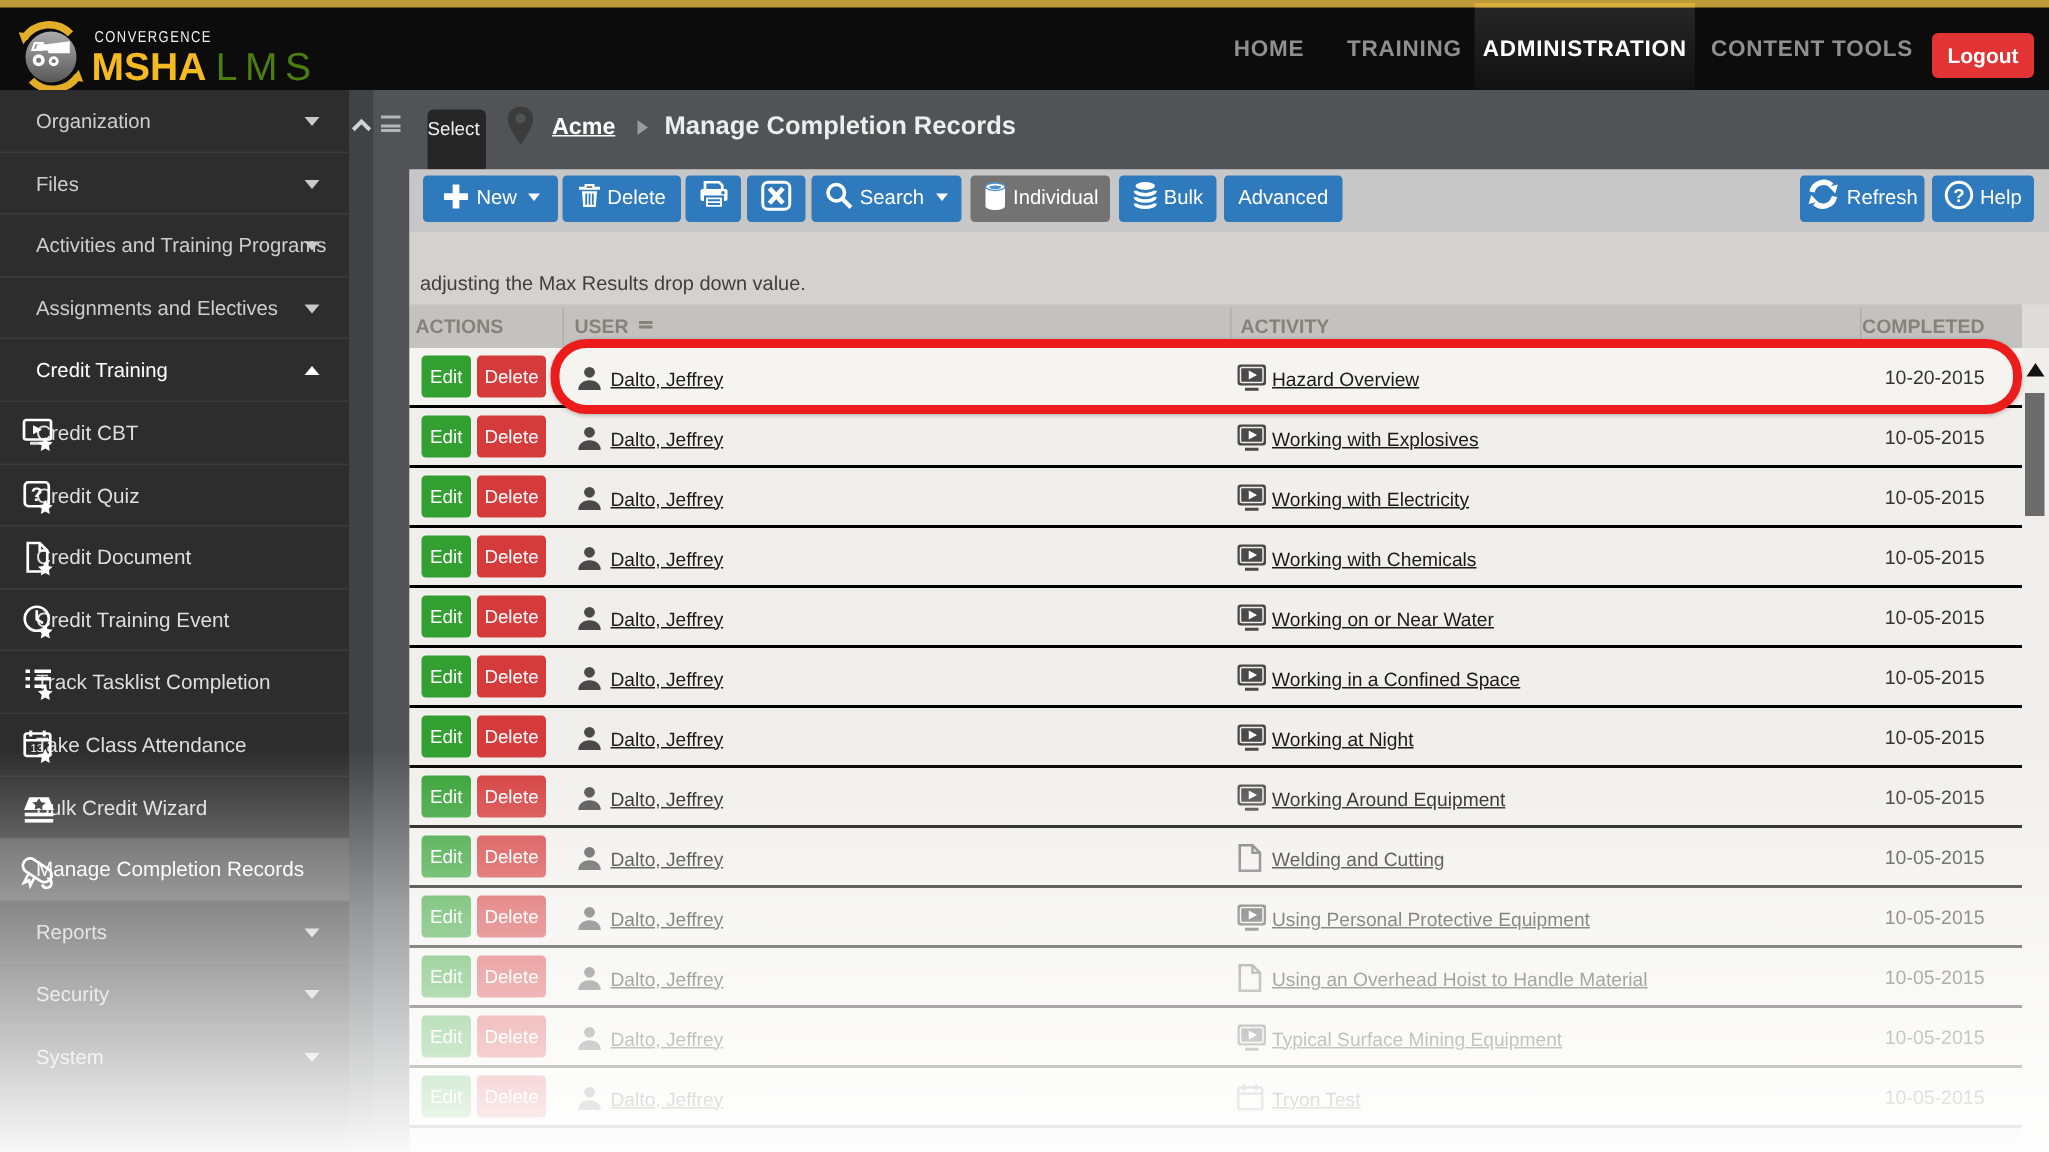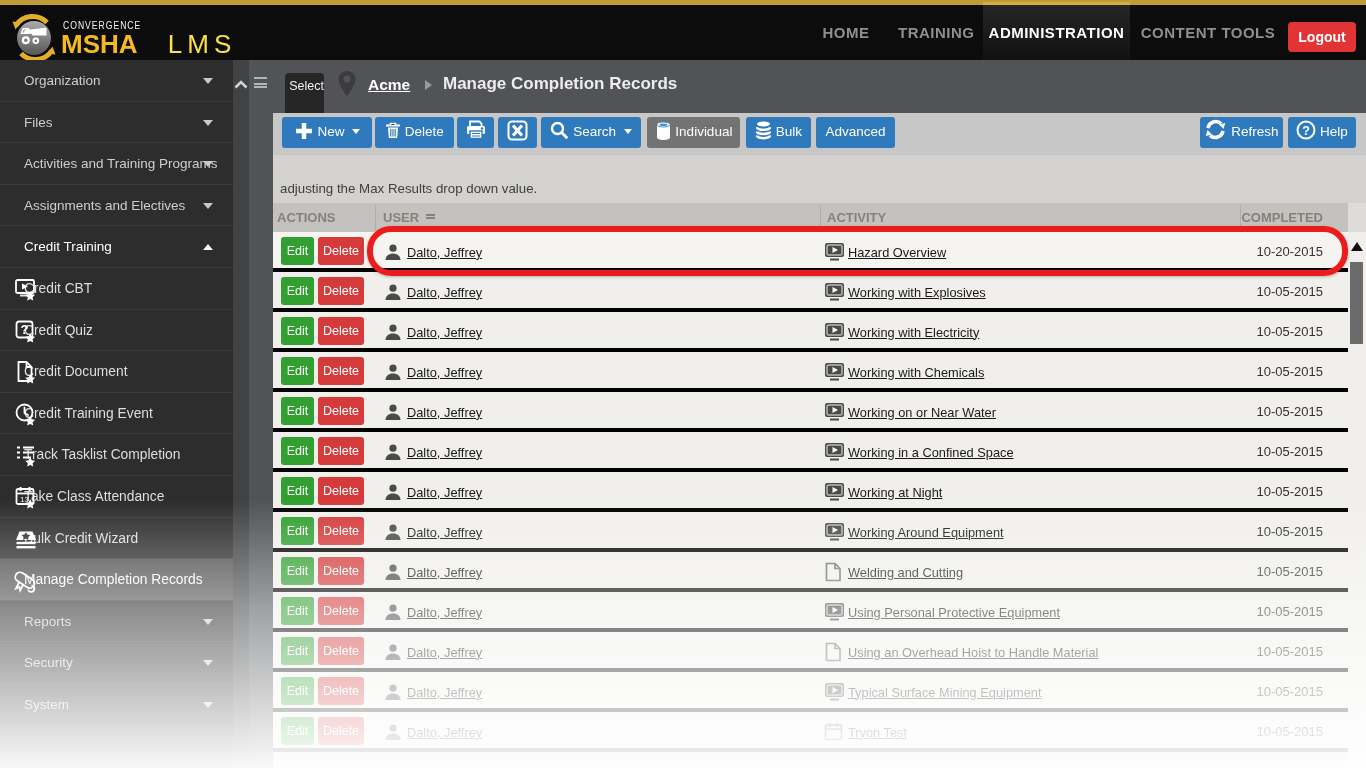--- a/index.html
+++ b/index.html
@@ -4,63 +4,63 @@
 <style>
 * { margin:0; padding:0; box-sizing:border-box; }
 html,body { width:1366px; height:768px; overflow:hidden; font-family:"Liberation Sans", sans-serif; background:#515356; }
 #page { position:relative; width:1366px; height:768px; }
 
 
 #header { position:absolute; left:0; top:0; width:1366px; height:60px; background:#0c0c0c; border-top:5px solid #bf9b37; }
 #logoarc { position:absolute; left:9px; top:8px; }
 #logotxt1 { position:absolute; left:63px; top:14px; color:#f2f2f2; font-size:10.5px; letter-spacing:1.2px; transform:scaleX(0.82); transform-origin:left top; }
 #logotxt2 { position:absolute; left:61px; top:24px; font-size:26px; font-weight:bold; color:#f5b921; }
-#logotxt2 span { font-weight:normal; color:#fde047; letter-spacing:5px;margin-left:24px; }
+#logotxt2 span { font-weight:normal; color:#4d7c0f; letter-spacing:5px; }
 .navitem { position:absolute; top:0; height:55px; line-height:55px; color:#8f8f8f; font-weight:bold; font-size:15px; letter-spacing:0.5px; text-align:center; }
 #navadmin { position:absolute; left:983px; top:-3px; width:147px; height:58px; background:linear-gradient(#262626,#111); border-top:3px solid #d8ae3c; color:#fff; font-weight:bold; font-size:15px; text-align:center; line-height:55px; letter-spacing:0.5px; }
 #logout { position:absolute; left:1288px; top:17px; width:68px; height:30px; background:#e23434; border-radius:4px; color:#fff; font-weight:bold; font-size:14px; text-align:center; line-height:30px; }
 
 
 #sidebar { position:absolute; left:0; top:60px; width:233px; height:708px; background:#2d2d2d; }
 .sbitem { position:relative; height:41.6px; border-bottom:1px solid #3a3a3a; color:#cecece; font-size:13.5px; line-height:41px; padding-left:24px; white-space:nowrap; overflow:hidden; }
 .sbitem .car { position:absolute; right:20px; top:18px; width:0; height:0; border-left:5px solid transparent; border-right:5px solid transparent; border-top:6px solid #c9c9c9; }
 .sbitem .caru { position:absolute; right:20px; top:18px; width:0; height:0; border-left:5px solid transparent; border-right:5px solid transparent; border-bottom:6px solid #fff; }
 .sbsub { color:#dedede; font-size:13.8px; }
 .sbsub svg { position:absolute; left:14px; top:9px; }
 .sbactive { background:#4d4d4d; color:#fafafa; }
 
 #sbscrollbar { position:absolute; left:233px; top:60px; width:16px; height:708px; background:#404244; }
 #sbchev { position:absolute; left:234px; top:75px; }
 
 
 #main { position:absolute; left:249px; top:60px; width:1117px; height:708px; background:#515356; }
 #hamb { position:absolute; left:254px; top:77px; width:13px; height:11px; border-top:2px solid #b5b5b5; border-bottom:2px solid #b5b5b5; }
 #hamb:before { content:""; position:absolute; left:0; top:3.5px; width:13px; height:2px; background:#b5b5b5; }
-#selectbtn { position:absolute; left:285px; top:73px; width:39px; height:42px; background:#262626; border-radius:4px; color:#f0f0f0; font-size:12.5px; text-align:right; line-height:27px; }
+#selectbtn { position:absolute; left:285px; top:73px; width:39px; height:42px; background:#262626; border-radius:4px; color:#f0f0f0; font-size:12.5px; text-align:left; line-height:27px; }
 #pin { position:absolute; left:337px; top:70px; }
 #bc1 { position:absolute; left:368px; top:76px; color:#fff; font-weight:bold; font-size:15.5px; text-decoration:underline; }
 #bcarrow { position:absolute; left:425px; top:80px; width:0; height:0; border-top:5px solid transparent; border-bottom:5px solid transparent; border-left:7px solid #9a9a9a; }
 #bc2 { position:absolute; left:443px; top:74px; color:#ededed; font-weight:bold; font-size:17px; }
 
 
 #panel { position:absolute; left:273px; top:113px; width:1093px; height:757px; background:#d3d2cf; }
 #toolbar { position:absolute; left:0; top:0; width:1093px; height:42px; background:#c7c7c7; }
 .tbtn { position:absolute; top:4px; height:31px; background:#2e7abd; border-radius:3px; color:#fff; font-size:13.5px; }
 .tbtn .lbl { display:inline-block; vertical-align:middle; }
 
 
 #warn { position:absolute; left:0; top:42px; width:1093px; height:48px; background:#d3d2cf; color:#3f3f3f; font-size:13.3px; }
 #warn .l1 { position:absolute; left:4px; top:7px; white-space:nowrap; }
 #warn .l2 { position:absolute; left:7px; top:26px; white-space:nowrap; }
 
 
 #thead { position:absolute; left:0; top:90px; width:1075px; height:29px; background:#c4c2bf; color:#85827c; font-weight:bold; font-size:13px; }
 #thead div { position:absolute; top:7px; }
 #rows { position:absolute; left:0; top:119px; width:1075px; }
-.row { position:relative; width:1075px; height:40px; background:#f0efeb; border-bottom:4px solid #000000; }
+.row { position:relative; width:1075px; height:40px; background:#f0efeb; border-bottom:2px solid #000000; }
 .btn-edit { position:absolute; left:8px; top:5px; width:33px; height:28px; background:#31a031; border-radius:3px; color:#fff; font-size:12.5px; text-align:center; line-height:28px; }
 .btn-del { position:absolute; left:45px; top:5px; width:46px; height:28px; background:#d53b3b; border-radius:3px; color:#fff; font-size:12.5px; text-align:center; line-height:28px; }
 .person { position:absolute; left:110px; top:11px; }
 .uname { position:absolute; left:134px; top:12.5px; color:#1a1a1a; font-size:12.8px; text-decoration:underline; }
 .aicon { position:absolute; left:551px; top:10px; }
 .aname { position:absolute; left:575px; top:12.5px; color:#1a1a1a; font-size:12.8px; text-decoration:underline; }
 .cdate { position:absolute; right:25px; top:12px; color:#333; font-size:13px; }
 
 
 #vtrack { position:absolute; left:1348px; top:232px; width:18px; height:536px; background:#f0efec; }

